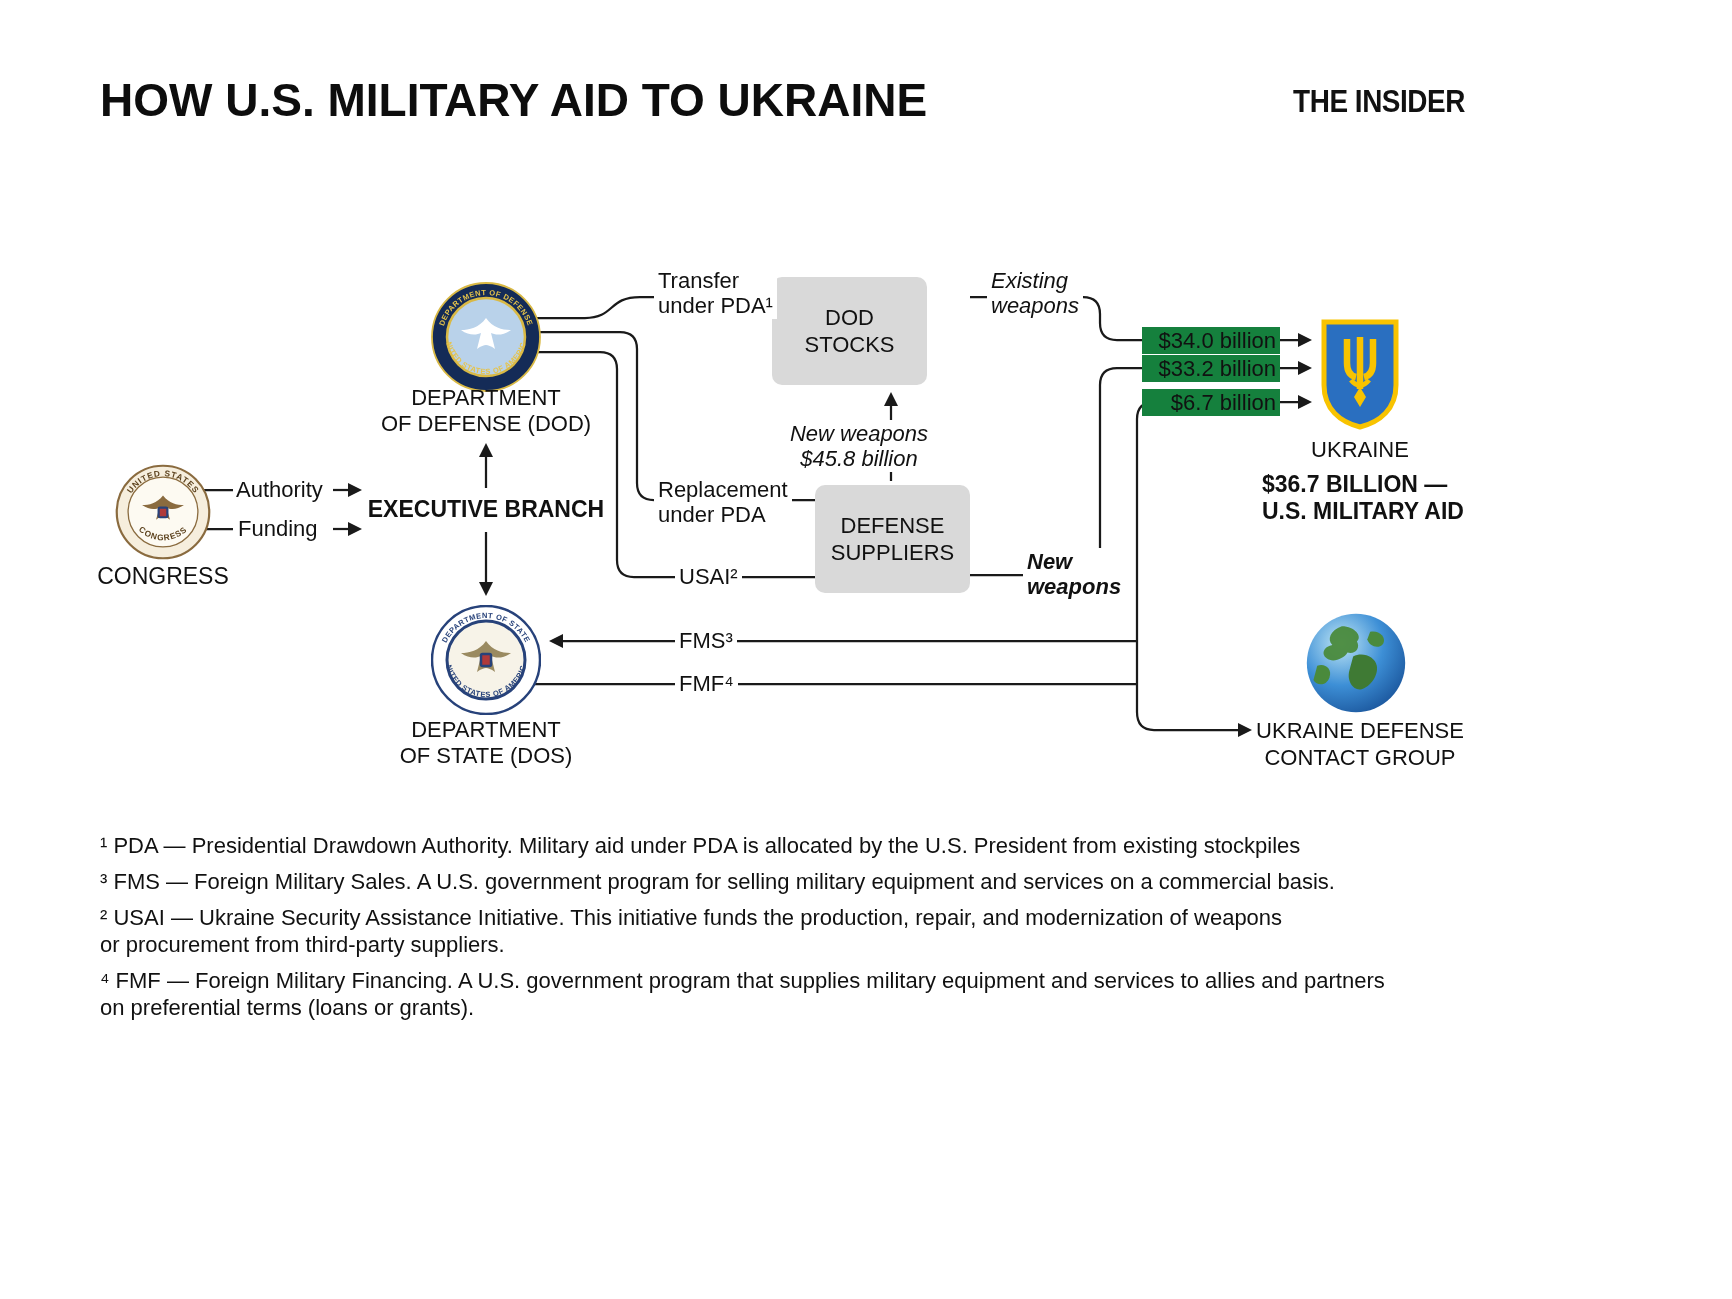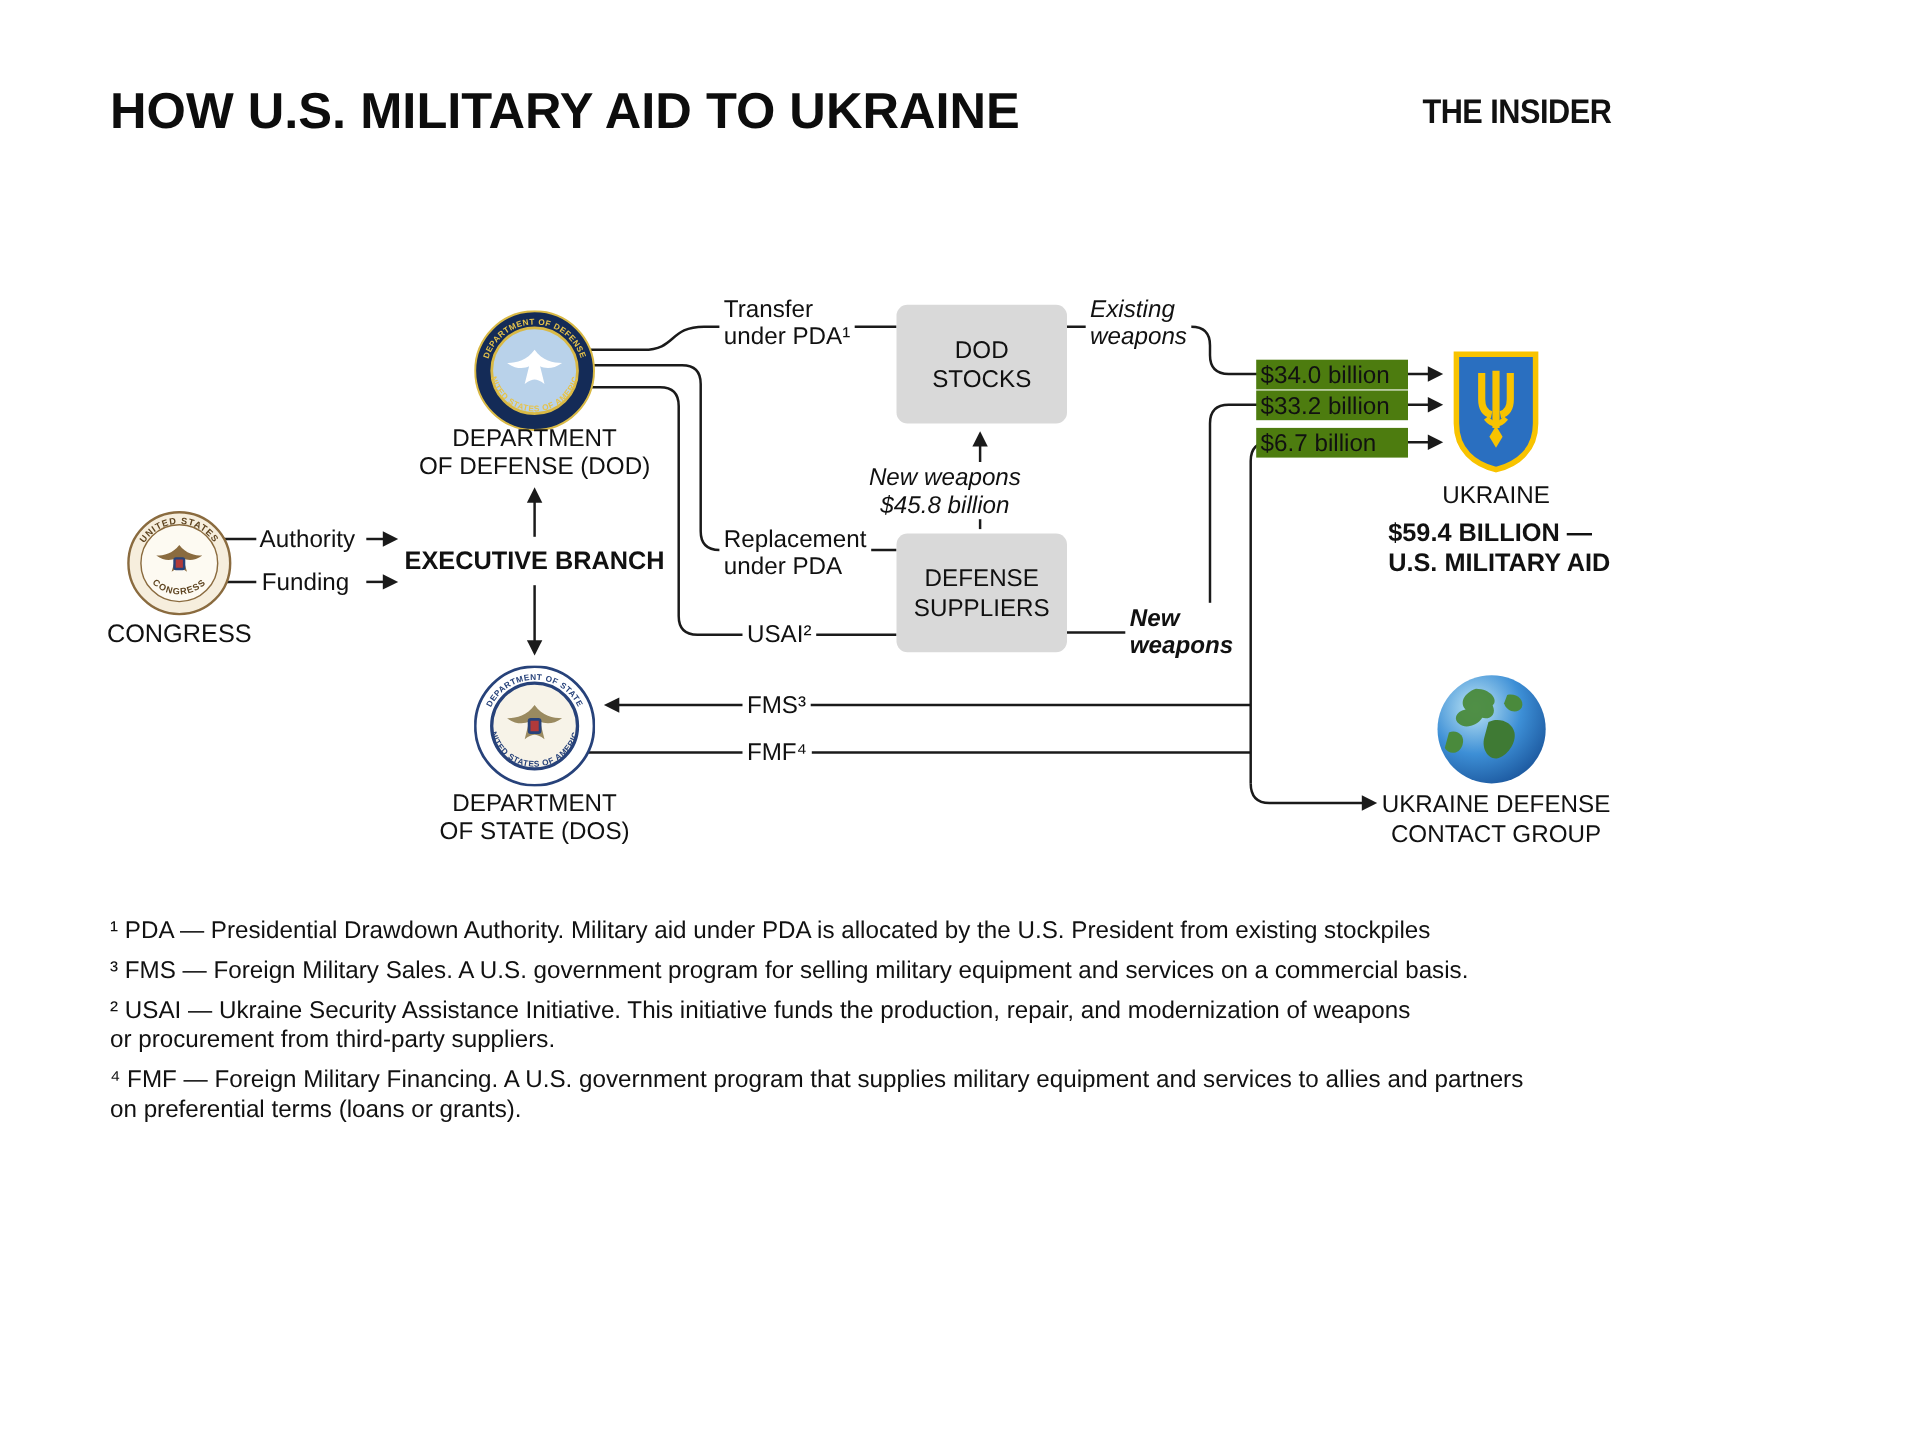--- a/index.html
+++ b/index.html
@@ -8,22 +8,22 @@
   .lines{position:absolute;left:0;top:0;z-index:1;}
   .lines path{fill:none;stroke:#1a1a1a;stroke-width:2.25;}
   .lines polygon{fill:#1a1a1a;stroke:none;}
   .abs{position:absolute;z-index:2;}
   .title{left:100px;top:72px;font-size:46px;line-height:57px;font-weight:bold;color:#0d0d0d;}
   .brand{top:84px;right:267px;font-size:31px;font-weight:bold;letter-spacing:-0.5px;
          transform:scaleX(0.9);transform-origin:100% 50%;}
   .lbl{position:absolute;z-index:3;font-size:22px;line-height:25px;background:#fff;padding:1px 4px;}
   .lbl span{display:block;}
   .it{font-style:italic;}
-  .amount{position:absolute;z-index:3;width:130px;text-align:left;font-size:22px;line-height:25px;
-          background:#4d7c0f;padding:1px 4px;}
+  .amount{position:absolute;z-index:3;width:130px;text-align:right;font-size:22px;line-height:25px;
+          background:#15803d;padding:1px 4px;}
   .ctr{text-align:center;}
   .gbox{position:absolute;z-index:2;width:155px;height:108px;background:#d9d9d9;border-radius:10px;
         display:flex;flex-direction:column;align-items:center;justify-content:center;
         font-size:22px;line-height:27px;}
   .seal-label{position:absolute;z-index:2;text-align:center;font-size:22px;line-height:26px;}
   .exec{left:366px;top:496px;width:240px;text-align:center;font-size:23px;font-weight:bold;}
   .small-lbl{position:absolute;z-index:2;font-size:22px;line-height:25px;}
   .total{left:1262px;top:471px;font-size:23px;line-height:27px;font-weight:bold;}
   .footnotes{left:100px;top:832px;width:1500px;font-size:22px;line-height:27px;}
   .footnotes .fn{margin:0 0 9px 0;}
@@ -138,21 +138,21 @@
       </text>
       <path d="M55 36 C48 46 38 48 30 48 C38 54 46 53 50 51 L46 67 C50 64 53 63 55 63 C57 63 60 64 64 67 L60 51 C64 53 72 54 80 48 C72 48 62 46 55 36 Z" fill="#9a8a60"></path>
       <rect x="50" y="49" width="10" height="12" rx="1.5" fill="#b03a3a" stroke="#27427a" stroke-width="2.5"></rect>
     </svg>
   </div>
   <div class="seal-label" style="left:361px;top:717px;width:250px;">
     <span style="display:block;">DEPARTMENT</span>
     <span style="display:block;">OF STATE (DOS)</span>
   </div>
 
-  <div class="gbox" style="left:815px;top:277px;justify-content:center;">
+  <div class="gbox" style="left:772px;top:277px;justify-content:center;">
     <span>DOD</span>
     <span>STOCKS</span>
   </div>
   <div class="gbox" style="left:815px;top:485px;">
     <span>DEFENSE</span>
     <span>SUPPLIERS</span>
   </div>
 
   <div class="lbl" style="left:654px;top:267px;">
     <span>Transfer</span>
@@ -193,21 +193,21 @@
       <path d="M5 5 H77 V68 C77 92 61 105 41 110 C21 105 5 92 5 68 Z" fill="#2a6fc0" stroke="#f8c300" stroke-width="5"></path>
       <path d="M28 22 V46 Q28 58 37 60" stroke="#f8c300" stroke-width="6.5" fill="none"></path>
       <path d="M54 22 V46 Q54 58 45 60" stroke="#f8c300" stroke-width="6.5" fill="none"></path>
       <path d="M41 20 V72" stroke="#f8c300" stroke-width="6.5" fill="none"></path>
       <path d="M32 63 Q41 74 50 63" stroke="#f8c300" stroke-width="5" fill="none"></path>
       <path d="M41 70 L35 80 L41 90 L47 80 Z" fill="#f8c300"></path>
     </svg>
   </div>
   <div class="seal-label" style="left:1290px;top:437px;width:140px;">UKRAINE</div>
   <div class="abs total">
-    <span style="display:block;">$59.4 BILLION —</span>
+    <span style="display:block;">$36.7 BILLION —</span>
     <span style="display:block;">U.S. MILITARY AID</span>
   </div>
 
   <div class="abs" style="left:1304px;top:611px;width:104px;height:104px;">
     <svg width="104" height="104" viewBox="0 0 110 110">
       <defs>
         <radialGradient id="sea" cx="0.35" cy="0.3" r="0.95">
           <stop offset="0" stop-color="#bfe6f5"></stop>
           <stop offset="0.45" stop-color="#3d8fd6"></stop>
           <stop offset="1" stop-color="#0a3a80"></stop>

